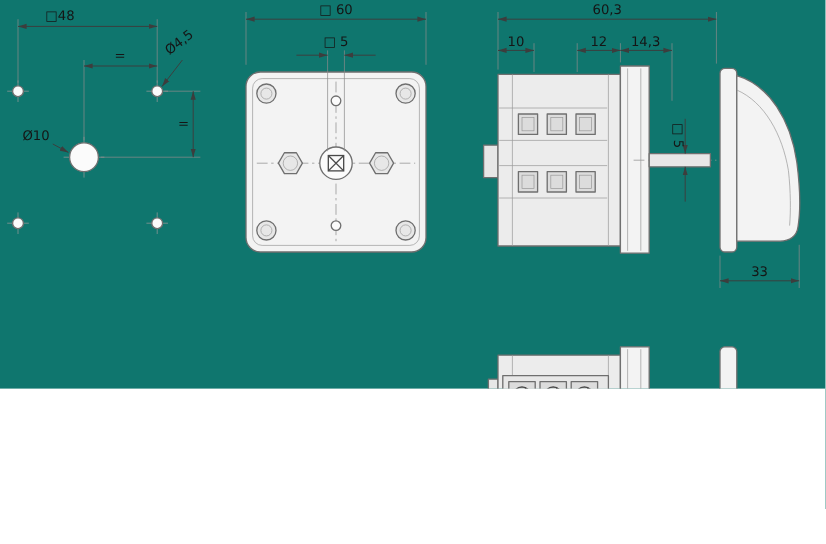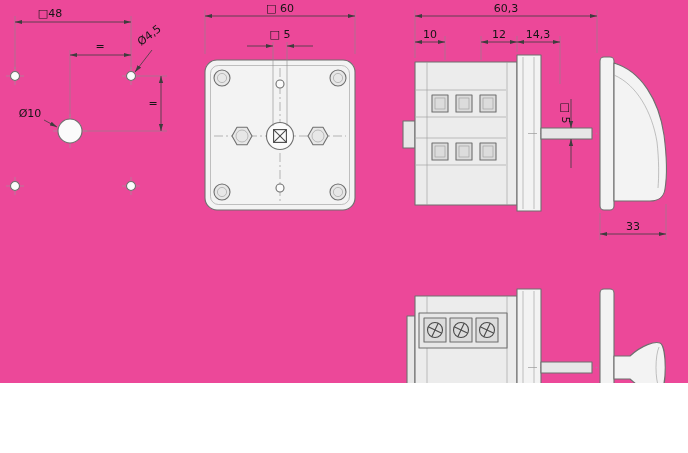--- a/index.html
+++ b/index.html
@@ -1,16 +1,16 @@
 <!DOCTYPE html>
 <html><head>
 <meta charset="utf-8">
 <style>
   html,body{margin:0;padding:0;background:#ffffff;}
-  .sheet{position:relative;width:688px;height:383px;background:#ec4899;overflow:hidden;
+  .sheet{position:relative;width:688px;height:324px;background:#0f766e;overflow:hidden;
          font-family:"DejaVu Sans", sans-serif;}
   svg .o    {stroke:#6f6f6f;stroke-width:1.1;fill:none;stroke-linejoin:round;}
   svg .fA   {fill:#f3f3f3;}
   svg .fB   {fill:#ececec;}
   svg .fC   {fill:#dcdcdc;}
   svg .fD   {fill:#e7e7e7;}
   svg .fW   {fill:#fbfbfb;}
   svg .thin {stroke:#9a9a9a;stroke-width:0.6;fill:none;}
   svg .dim  {stroke:#3d3d3d;stroke-width:0.8;fill:none;}
   svg .ext  {stroke:#8c8c8c;stroke-width:0.6;fill:none;}

